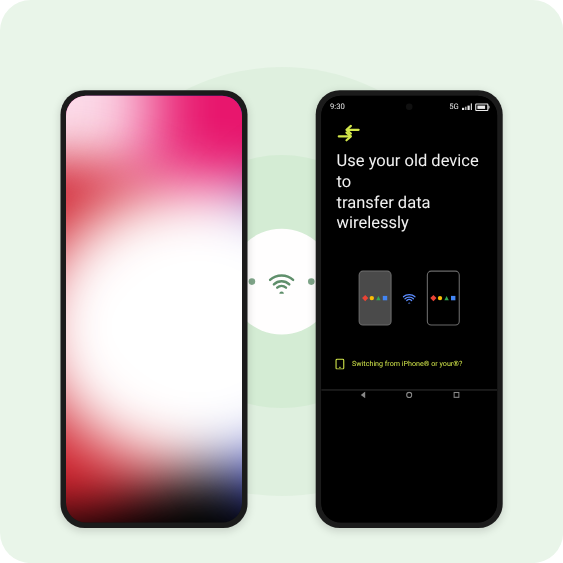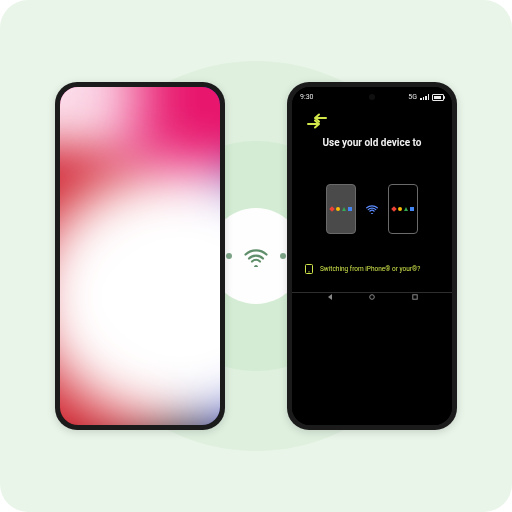--- a/index.html
+++ b/index.html
@@ -59,25 +59,24 @@
     border-radius: 50%;
     background: #5f8f6b;
     opacity: 0.8;
   }
   .wifi-main svg { display: block; }
 
   
   .phone {
     position: absolute;
     width: 170px;
-    height: 348px;
+    height: 398px;
     border-radius: 22px;
     background: #1b1b1b;
     box-shadow: 0 2px 8px rgba(0,0,0,0.15);
-    text-align: center;
   }
   .phone .screen {
     position: absolute;
     inset: 5px;
     border-radius: 18px;
     overflow: hidden;
     background: #000;
   }
   .phone.left {
     left: 55px;
@@ -177,25 +176,25 @@
     width: 7px; height: 3px;
     background: #eaeaea;
   }
 
   .transfer-icon {
     margin: 12px 0 8px 14px;
   }
   .transfer-icon svg { display: block; }
 
   .headline {
-    font-size: 10px;
+    font-size: 15px;
     line-height: 1.25;
     padding: 0 14px;
     color: #f1f1f1;
-    font-weight: 700;
+    font-weight: 400;
   }
 
   .mini-phones {
     display: flex;
     align-items: center;
     justify-content: center;
     gap: 10px;
     margin-top: 34px;
   }
   .mini-phone {
@@ -346,20 +345,21 @@
           <svg width="22" height="16" viewBox="0 0 22 16">
             <path d="M2 11 h10" stroke="#d2e64a" stroke-width="2" stroke-linecap="round"></path>
             <path d="M9 7.5 l4 3.5 -4 3.5" fill="none" stroke="#d2e64a" stroke-width="2" stroke-linecap="round" stroke-linejoin="round"></path>
             <path d="M20 5 h-10" stroke="#d2e64a" stroke-width="2" stroke-linecap="round"></path>
             <path d="M13 1.5 l-4 3.5 4 3.5" fill="none" stroke="#d2e64a" stroke-width="2" stroke-linecap="round" stroke-linejoin="round"></path>
           </svg>
         </div>
 
         <div class="headline">
           <div>Use your old device to</div>
+          <div>transfer data wirelessly</div>
         </div>
 
         <div class="mini-phones">
           <div class="mini-phone light">
             <div class="mini-shapes">
               <span class="shape diamond"></span>
               <span class="shape circle"></span>
               <span class="shape tri"></span>
               <span class="shape square"></span>
             </div>

